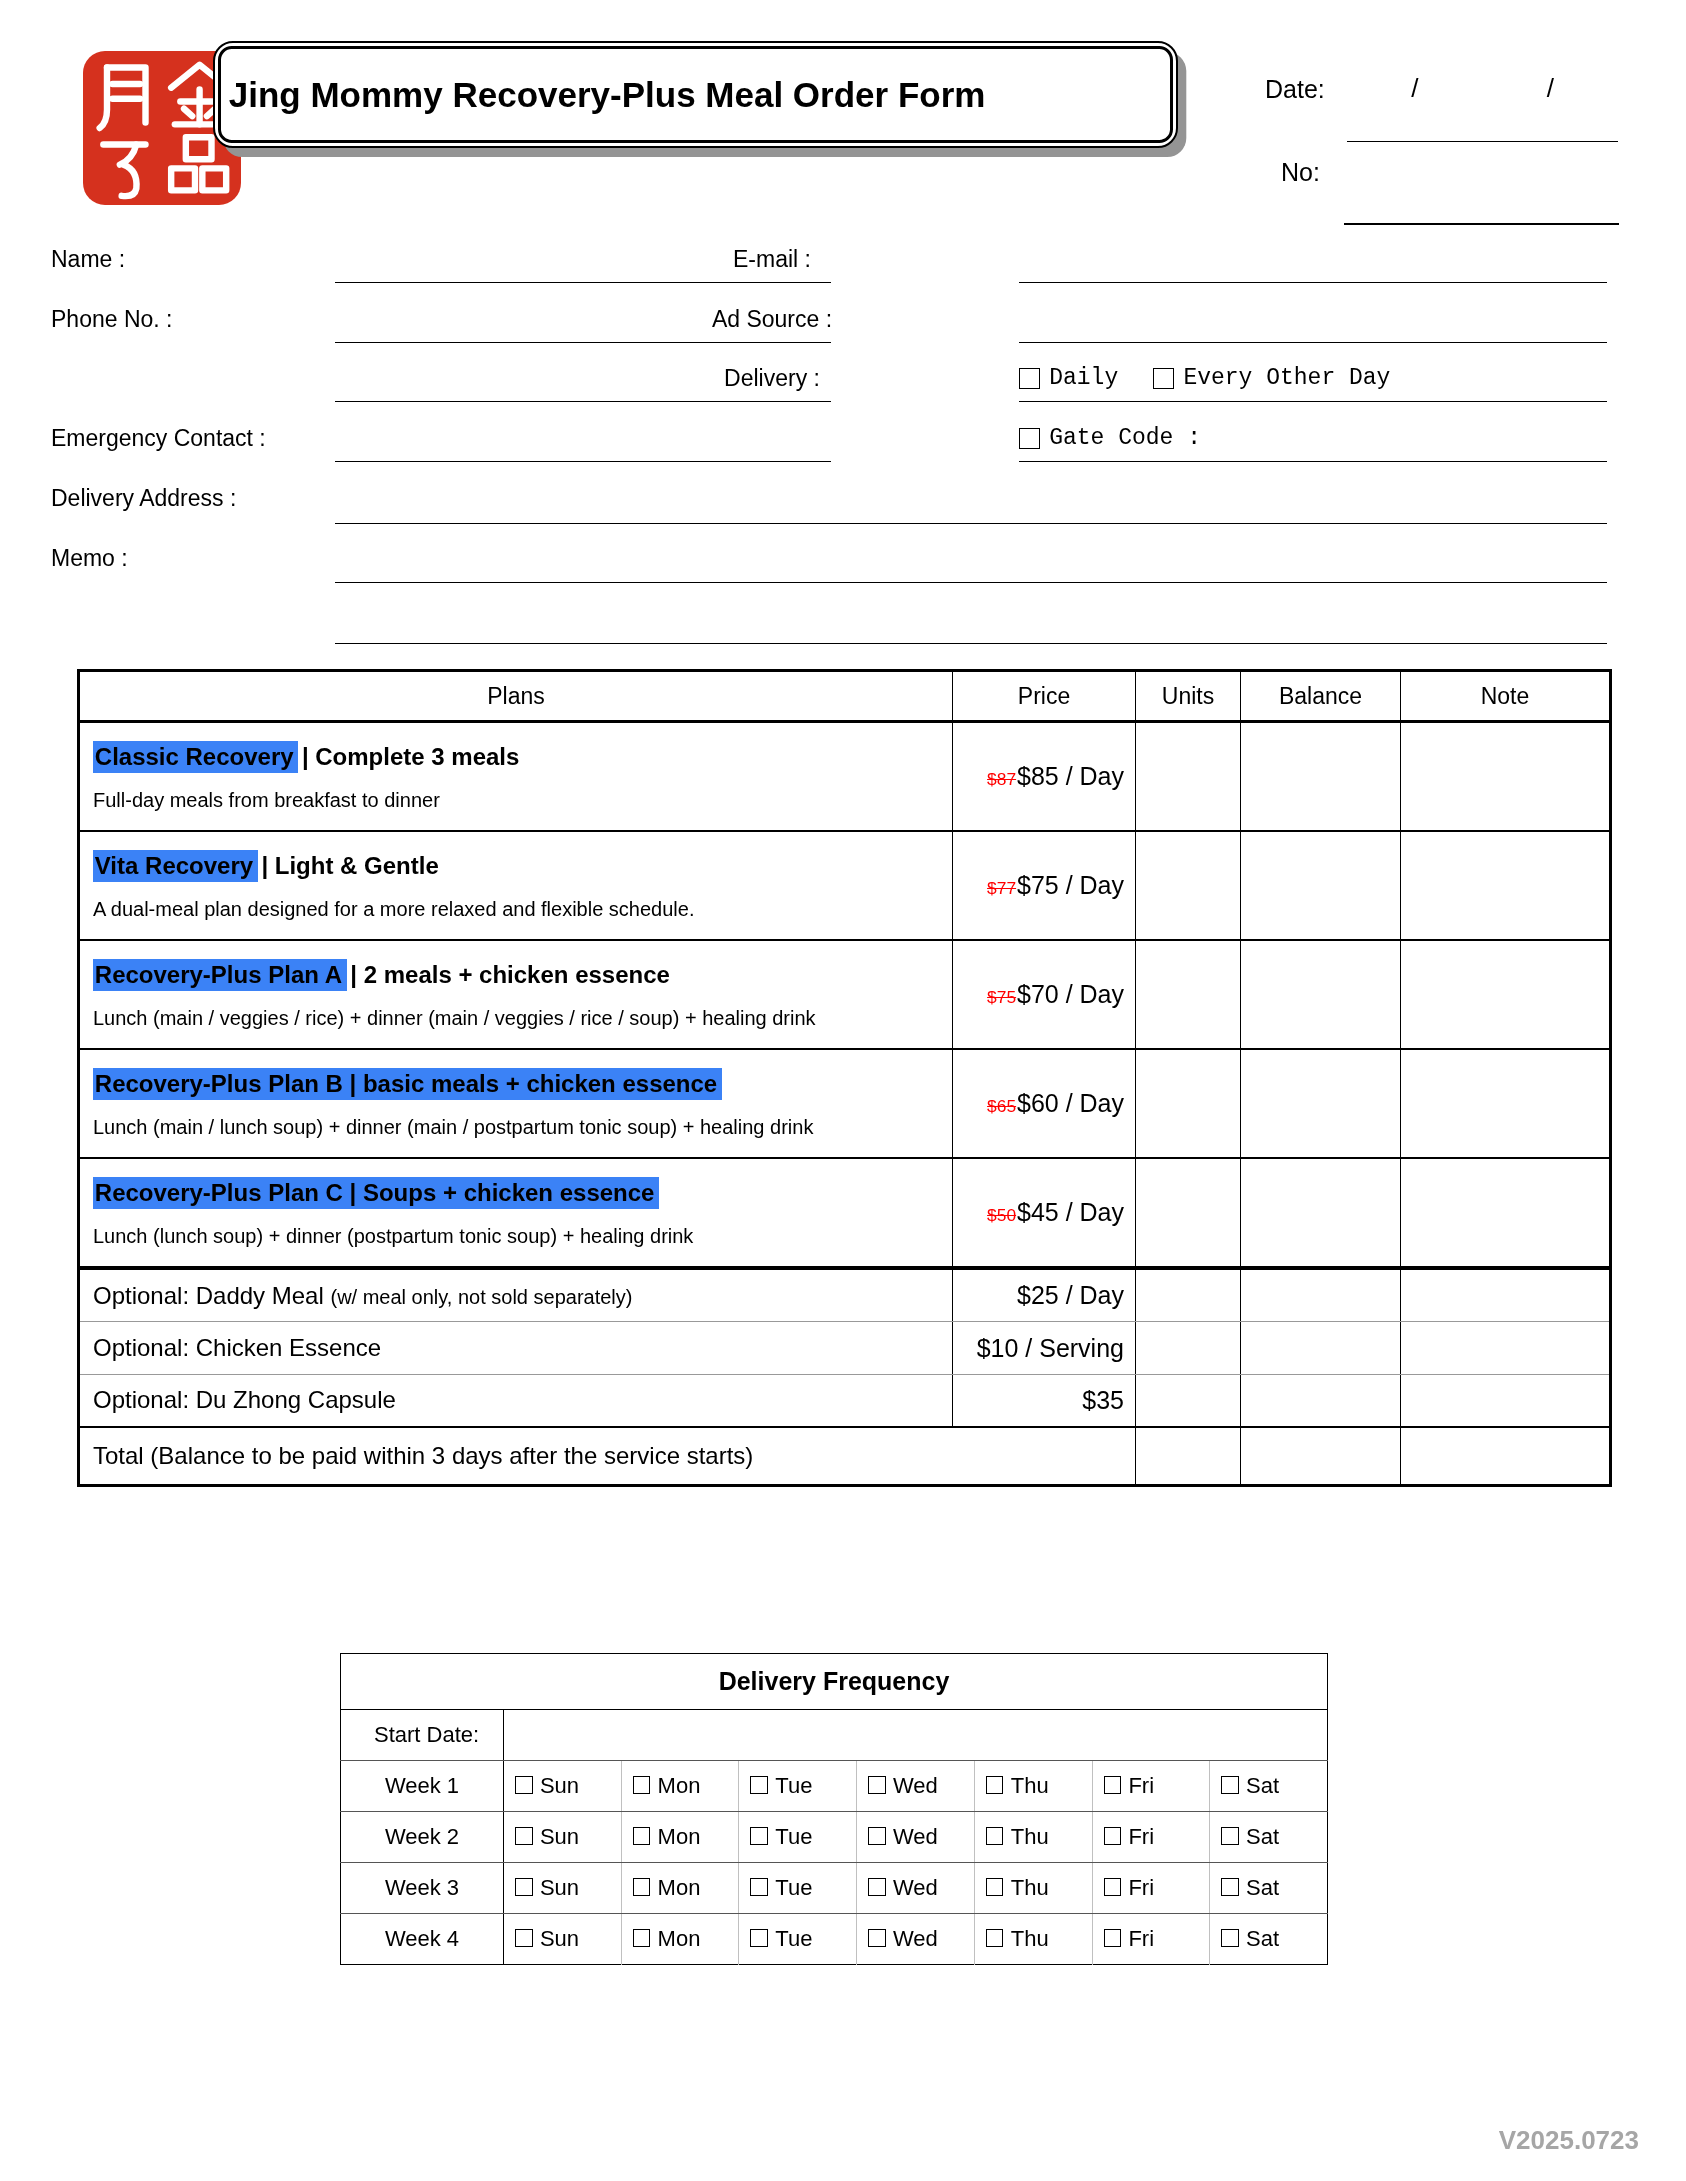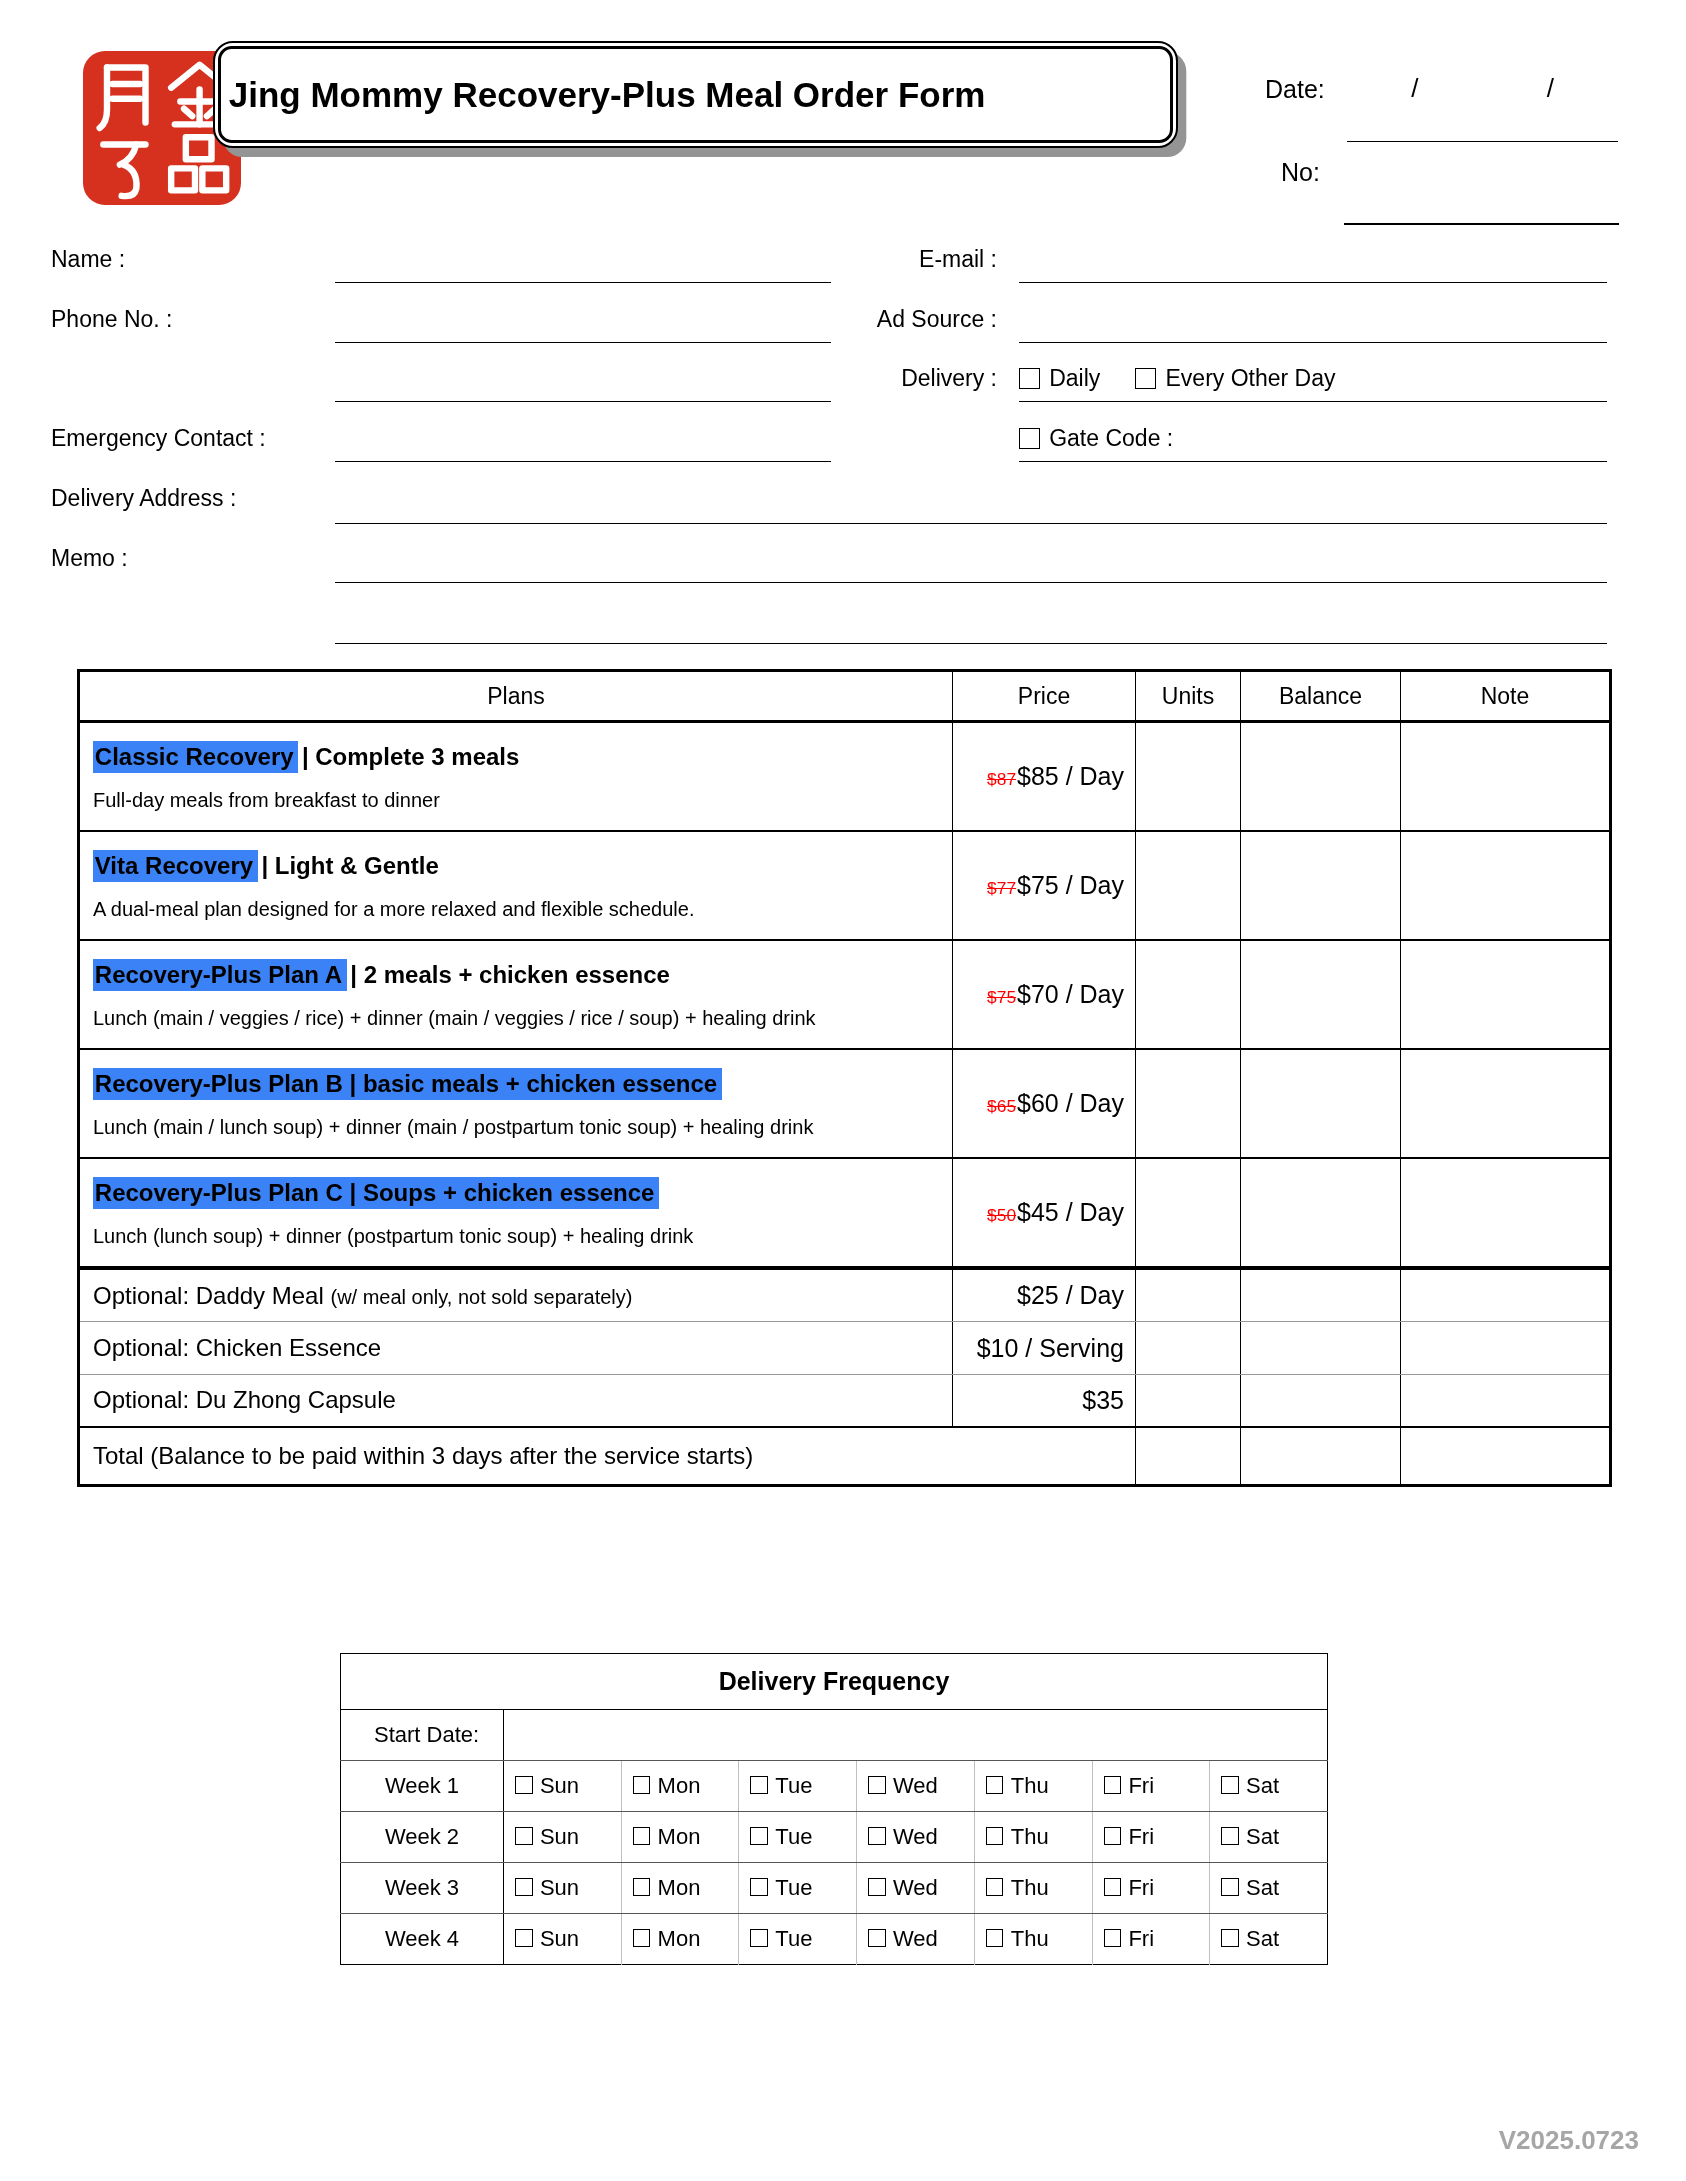--- a/index.html
+++ b/index.html
@@ -26,26 +26,26 @@
   .date-label{position:absolute;left:1265px;top:75px;font-size:25px;}
   .date-slashes{
     position:absolute;left:1347px;top:73px;width:271px;
     display:flex;justify-content:space-around;font-size:26px;
   }
   .date-line{position:absolute;left:1347px;top:141px;width:271px;border-top:1.8px solid #000;}
   .no-label{position:absolute;left:1281px;top:158px;font-size:25px;}
   .no-line{position:absolute;left:1344px;top:223px;width:275px;border-top:2.8px solid #000;}
   
   .flabel{position:absolute;font-size:23px;white-space:nowrap;}
-  .rlabel{position:absolute;width:418px;left:579px;text-align:right;font-size:23px;white-space:nowrap;}
+  .rlabel{position:absolute;width:418px;left:563px;text-align:center;font-size:23px;white-space:nowrap;}
   .uline{position:absolute;border-top:1.8px solid #000;height:0;}
   .ul-left{left:335px;width:496px;}
   .ul-right{left:1019px;width:588px;}
   .ul-full{left:335px;width:1272px;}
-  .cbrow{position:absolute;left:1019px;font-size:23px;white-space:nowrap;display:flex;align-items:center;}
+  .cbrow{position:absolute;left:1019px;font-size:23px;white-space:nowrap;display:flex;align-items:center;font-family:Liberation Mono, monospace;}
   .cb{display:inline-block;width:19px;height:19px;border:1.8px solid #000;margin-right:9.2px;flex:none;background:#fff;}
   .cb-gap{display:inline-block;width:35px;}
   
   table{border-collapse:collapse;table-layout:fixed;}
   .plans{position:absolute;left:77px;top:669px;width:1532px;border:3.7px solid #000;}
   .plans th{font-weight:400;font-size:23px;height:46px;border-bottom:3.7px solid #000;}
   .plans th + th, .plans td + td{border-left:1.8px solid #000;}
   .plans td{height:44px;}
   tr.plan td{height:96px;border-bottom:2.8px solid #000;}
   tr.plan-last td{border-bottom:4.6px solid #000;}

